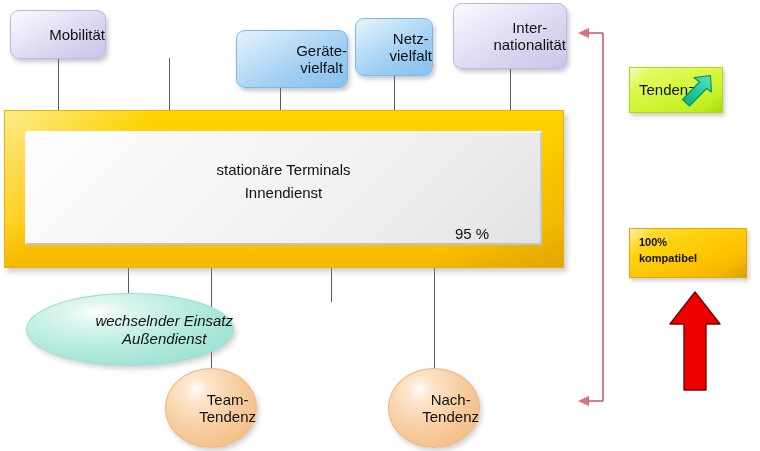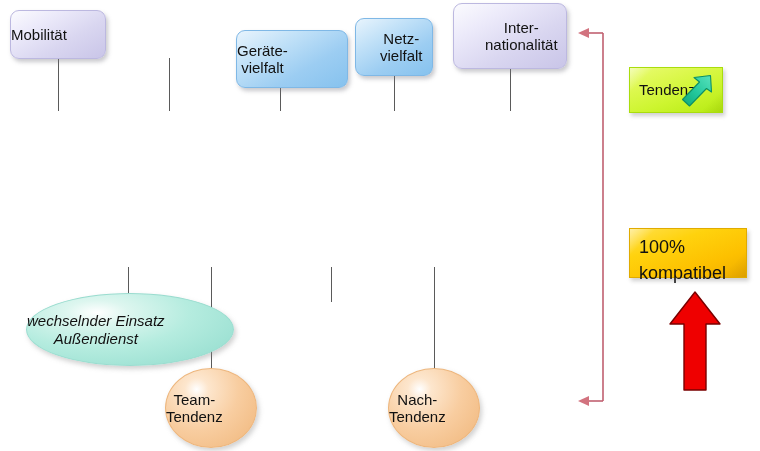--- a/index.html
+++ b/index.html
@@ -17,21 +17,21 @@
     background: #ffffff;
     overflow: hidden;
   }
 
   
   .node {
     position: absolute;
     box-sizing: border-box;
     display: flex;
     align-items: center;
-    justify-content: flex-start;
+    justify-content: flex-end;
     text-align: center;
     color: #111111;
     line-height: 1.15;
     white-space: pre-line;
   }
 
   
   .topbox {
     border-radius: 9px;
     font-size: 15px;
@@ -170,24 +170,25 @@
     inset: 0;
     background:
       linear-gradient(135deg, rgba(255,255,255,0.50) 0%, rgba(255,255,255,0) 16%),
       linear-gradient(315deg, rgba(160,110,0,0.24) 0%, rgba(0,0,0,0) 16%);
     pointer-events: none;
   }
   #kompatibel-label {
     position: absolute;
     left: 9px;
     top: 6px;
-    font-size: 18px;
+    font-size: 11px;
     color: #111111;
     line-height: 1.42;
     white-space: pre-line;
+    font-weight: bold;
   }
 
   #red-up-arrow {
     position: absolute;
     left: 668px;
     top: 290px;
     width: 54px;
     height: 102px;
   }
 
@@ -235,20 +236,27 @@
   <div class="node topbox blue" style="left:355px;top:18px;width:78px;height:58px;padding-left:24px;">
     <span>Netz-
 vielfalt</span>
   </div>
 
   <div class="node topbox lavender" style="left:453px;top:3px;width:114px;height:66px;padding-left:31px;">
     <span>Inter-
 nationalität</span>
   </div>
 
+  <div id="main-frame">
+    <div id="main-inner">
+      <div id="main-label">stationäre Terminals
+Innendienst</div>
+      <div id="main-pct">95 %</div>
+    </div>
+  </div>
 
   <div class="node ellipse mint" style="left:26px;top:293px;width:208px;height:73px;font-style:italic;">
     <span>wechselnder Einsatz
 Außendienst</span>
   </div>
 
 
   <div class="node ellipse peach" style="left:165px;top:368px;width:92px;height:80px;">
     <span>Team-
 Tendenz</span>

